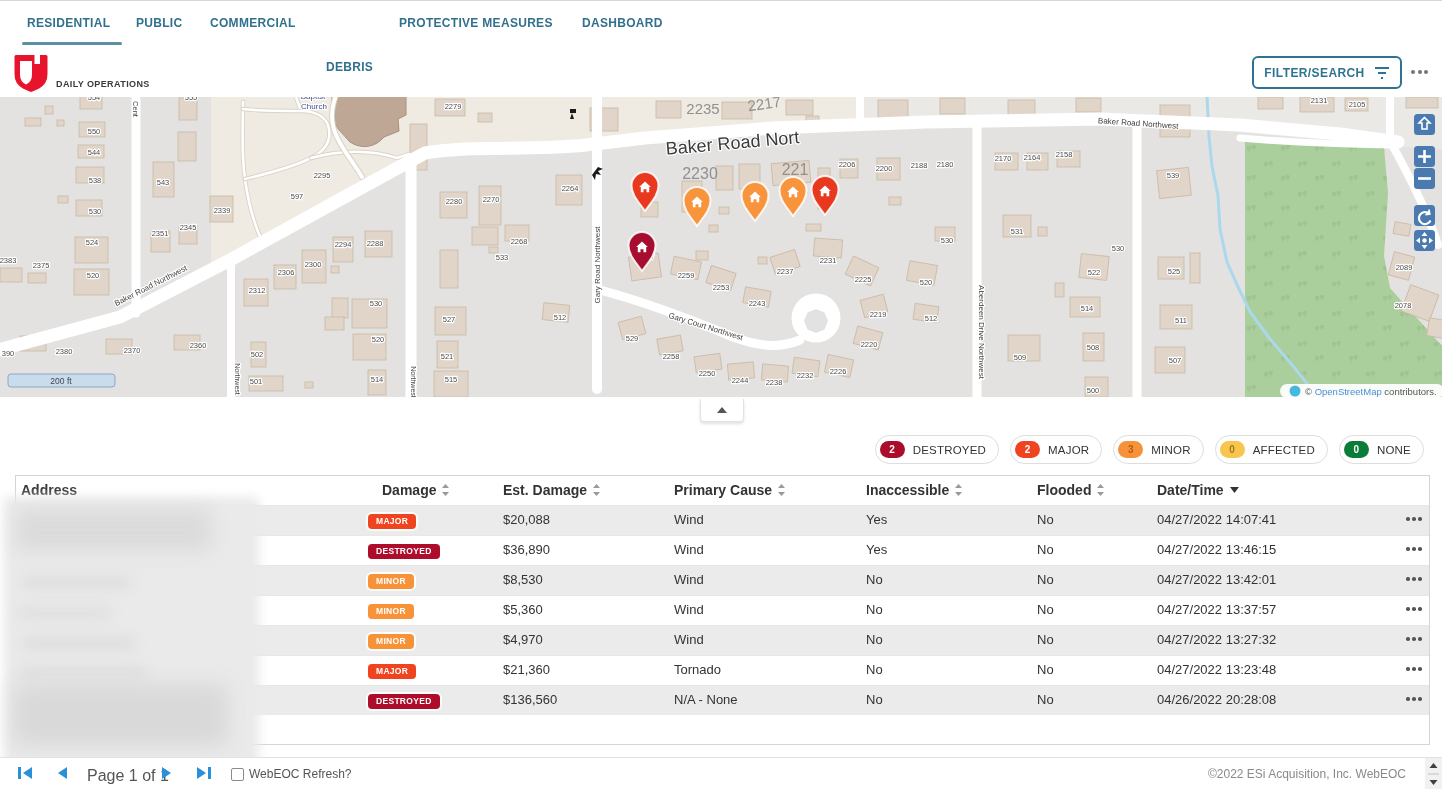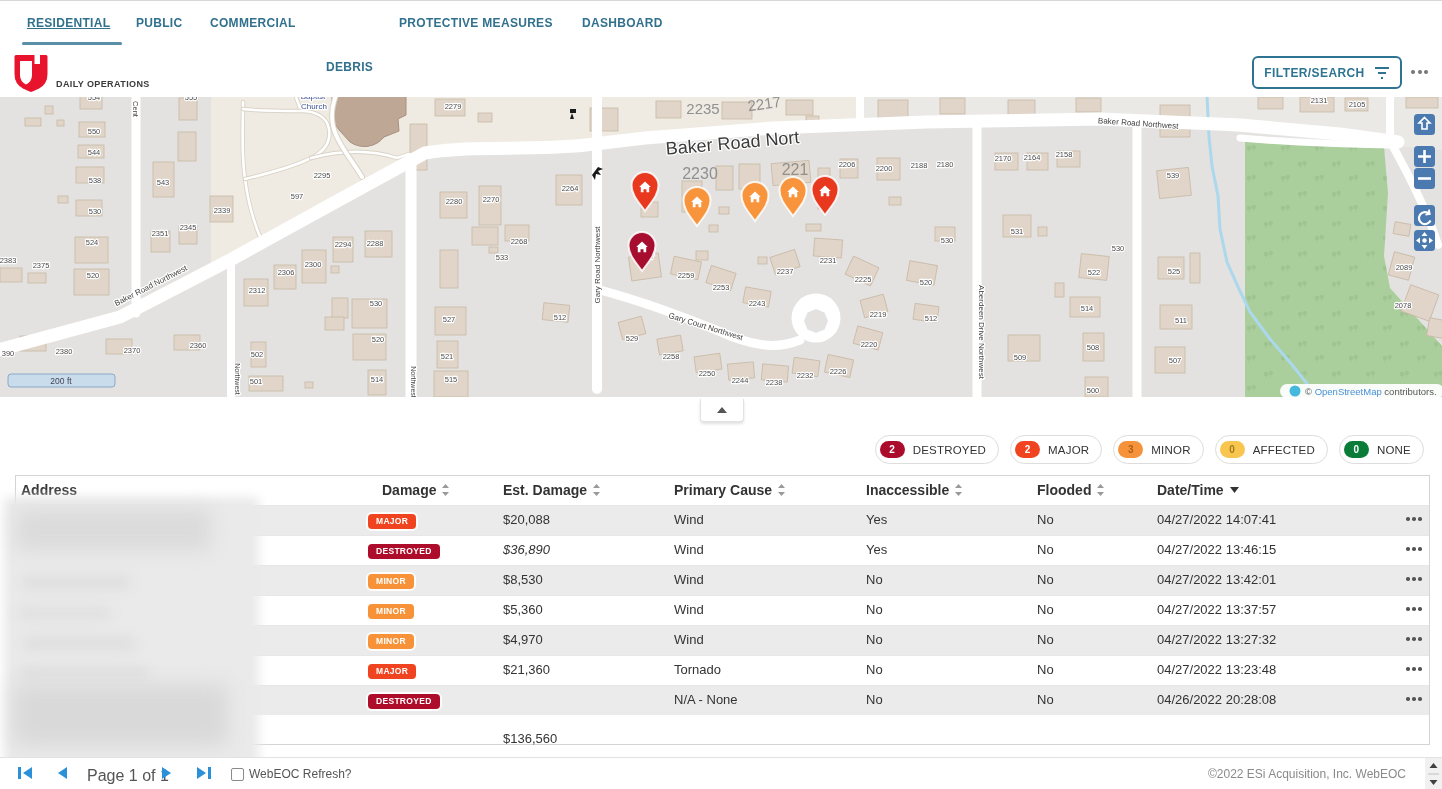--- a/index.html
+++ b/index.html
@@ -42,21 +42,21 @@
 #dref{position:absolute;left:249px;top:9px;font-size:12px;color:#555;}
 #cbox{position:absolute;left:231px;top:10px;width:11px;height:11px;border:1.5px solid #8a8a8a;border-radius:2px;background:#fff;}
 #copyr{position:absolute;right:36px;top:9px;font-size:12px;color:#8a8a8a;}
 #sbar{position:absolute;right:0;top:757px;width:17px;height:32px;background:#f1f1f1;}
 </style>
 </head>
 <body>
 <div id="app">
 
   <div id="nav">
-    <span class="tab" style="left:27px;text-decoration:underline;">RESIDENTIAL</span>
+    <span class="tab" style="left:27px;">RESIDENTIAL</span>
     <span class="tab" style="left:136px;">PUBLIC</span>
     <span class="tab" style="left:210px;">COMMERCIAL</span>
     <span class="tab" style="left:326px;margin-top:44px;">DEBRIS</span>
     <span class="tab" style="left:399px;">PROTECTIVE MEASURES</span>
     <span class="tab" style="left:582px;">DASHBOARD</span>
     <div id="underline"></div>
   </div>
 
   <svg class="abs" style="left:14px;top:53px;" width="34" height="38" viewBox="0 0 34 38">
     <path d="M2 1 L32 1 Q33.5 1 33.5 2.5 L33.5 20 Q33.5 30 25 34.5 Q20 37 17 38 Q14 37 9 34.5 Q0.5 30 0.5 20 L0.5 2.5 Q0.5 1 2 1 Z" fill="#e8142e"></path>
@@ -442,21 +442,21 @@
         <div class="cell" style="left:352px;"><span class="dmg" style="background:#f0431f;">MAJOR</span></div>
         <div class="cell" style="left:487px;">$20,088</div>
         <div class="cell" style="left:658px;">Wind</div>
         <div class="cell" style="left:850px;">Yes</div>
         <div class="cell" style="left:1021px;">No</div>
         <div class="cell" style="left:1141px;">04/27/2022 14:07:41</div>
         <div class="rdots" style="left:1390px;"><i></i><i></i><i></i></div>
       </div>
       <div class="row" style="top:59px;">
         <div class="cell" style="left:352px;"><span class="dmg" style="background:#ad0c2a;">DESTROYED</span></div>
-        <div class="cell" style="left:487px;font-style:italic;">$36,890</div>
+        <div class="cell" style="left:487px;">$36,890</div>
         <div class="cell" style="left:658px;">Wind</div>
         <div class="cell" style="left:850px;">Yes</div>
         <div class="cell" style="left:1021px;">No</div>
         <div class="cell" style="left:1141px;">04/27/2022 13:46:15</div>
         <div class="rdots" style="left:1390px;"><i></i><i></i><i></i></div>
       </div>
       <div class="row g" style="top:89px;">
         <div class="cell" style="left:352px;"><span class="dmg" style="background:#f79238;">MINOR</span></div>
         <div class="cell" style="left:487px;">$8,530</div>
         <div class="cell" style="left:658px;">Wind</div>
@@ -487,21 +487,21 @@
         <div class="cell" style="left:352px;"><span class="dmg" style="background:#f0431f;">MAJOR</span></div>
         <div class="cell" style="left:487px;">$21,360</div>
         <div class="cell" style="left:658px;">Tornado</div>
         <div class="cell" style="left:850px;">No</div>
         <div class="cell" style="left:1021px;">No</div>
         <div class="cell" style="left:1141px;">04/27/2022 13:23:48</div>
         <div class="rdots" style="left:1390px;"><i></i><i></i><i></i></div>
       </div>
       <div class="row g" style="top:209px;">
         <div class="cell" style="left:352px;"><span class="dmg" style="background:#ad0c2a;">DESTROYED</span></div>
-        <div class="cell" style="left:487px;margin-top:39px;">$136,560</div>
+        <div class="cell" style="left:487px;">$136,560</div>
         <div class="cell" style="left:658px;">N/A - None</div>
         <div class="cell" style="left:850px;">No</div>
         <div class="cell" style="left:1021px;">No</div>
         <div class="cell" style="left:1141px;">04/26/2022 20:28:08</div>
         <div class="rdots" style="left:1390px;"><i></i><i></i><i></i></div>
       </div>
     </div>
 
 <div style="position:absolute;left:11px;top:503px;width:241px;height:256px;background:#eaeaea;box-shadow:0 0 10px 7px #eaeaea;overflow:visible;">
 <div class="blur" style="left:5px;top:5px;width:195px;height:42px;background:#dbdbdb;filter:blur(9px);"></div>

